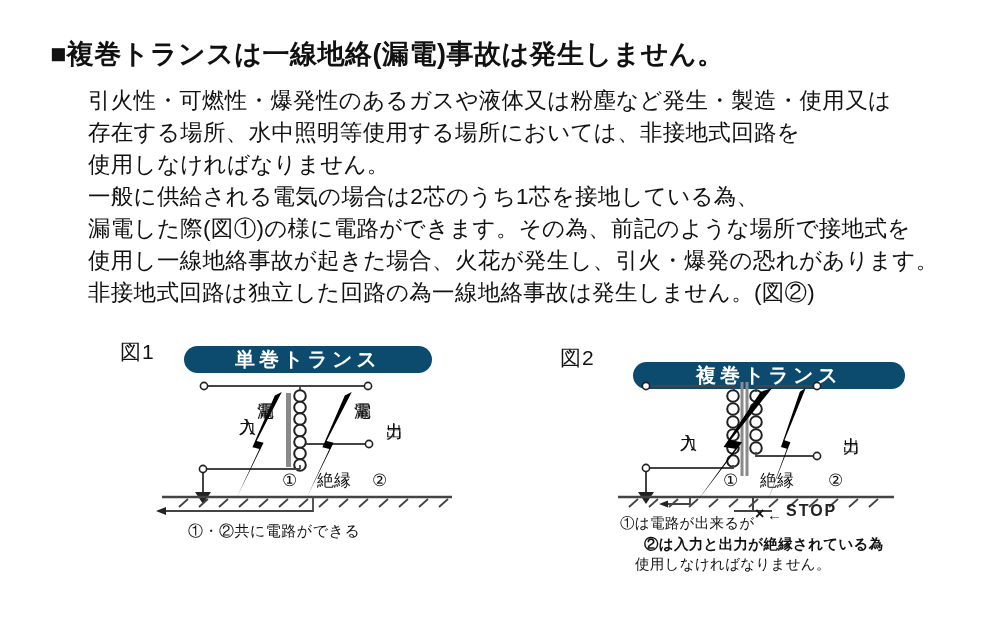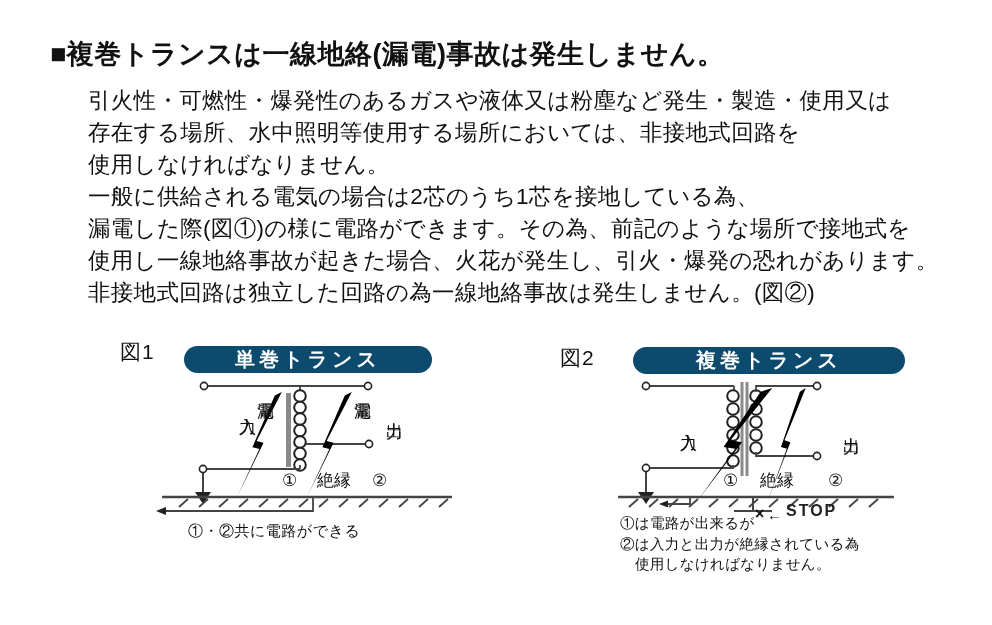--- a/index.html
+++ b/index.html
@@ -99,21 +99,21 @@
   <div class="abs vlabel" style="left:202px;top:404px;">入力</div>
   <div class="abs vlabel" style="left:220px;top:389px;">漏電</div>
   <div class="abs vlabel" style="left:317px;top:389px;">漏電</div>
   <div class="abs vlabel" style="left:349px;top:409px;">出力</div>
   <div class="abs dlabel" style="left:246px;top:470px;">①</div>
   <div class="abs dlabel" style="left:281px;top:469px;">絶縁</div>
   <div class="abs dlabel" style="left:336px;top:470px;">②</div>
   <div class="abs caption" style="left:152px;top:522px;">①・②共に電路ができる</div>
 
   <div class="abs figlabel" style="left:524px;top:344px;">図2</div>
-  <div class="abs banner" style="left:597px;top:347px;width:272px;">
+  <div class="abs banner" style="left:597px;top:362px;width:272px;">
     <span>複巻トランス</span>
   </div>
 
   <svg class="fig-svg" style="left:610px;top:380px;" width="320" height="160" viewBox="0 0 320 160">
 
     <line x1="36" y1="6" x2="124" y2="6" stroke-width="1.8"></line>
     <line x1="124" y1="6" x2="124" y2="12" stroke-width="1.8"></line>
 
     <rect x="130.5" y="2" width="3" height="94" fill="#8a8a8a" stroke="none"></rect>
     <rect x="135.5" y="2" width="3" height="94" fill="#8a8a8a" stroke="none"></rect>
@@ -167,16 +167,16 @@
   <div class="abs vlabel" style="left:806px;top:424px;">出力</div>
   <div class="abs dlabel" style="left:687px;top:470px;">①</div>
   <div class="abs dlabel" style="left:724px;top:469px;">絶縁</div>
   <div class="abs dlabel" style="left:792px;top:470px;">②</div>
 
   <div class="abs stop-mark" style="left:719px;top:505px;">×</div>
   <div class="abs stop-arrow" style="left:731px;top:506px;">←</div>
   <div class="abs stop-text" style="left:750px;top:502px;">STOP</div>
 
   <div class="abs caption2" style="left:584px;top:514px;">①は電路が出来るが</div>
-  <div class="abs caption2" style="left:584px;top:535px;">②は入力と出力が絶縁されている為</div>
+  <div class="abs caption2" style="left:608px;top:535px;font-weight:bold;">②は入力と出力が絶縁されている為</div>
   <div class="abs caption2" style="left:599px;top:555px;">使用しなければなりません。</div>
 
 </div>
 
 </body></html>

